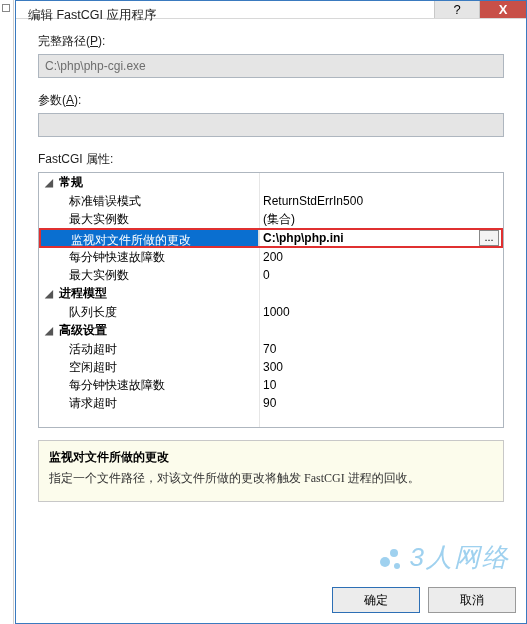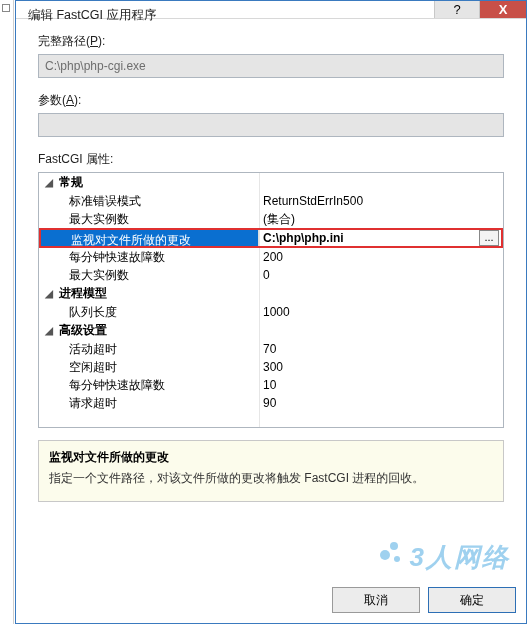--- a/index.html
+++ b/index.html
@@ -43,23 +43,23 @@
   
   .hl-wrap { position: relative; }
   .hl-row { display: flex; align-items: stretch; height: 20px; line-height: 20px; border: 2px solid #e03030; }
   .hl-row .name-cell { flex: 0 0 218px; background: #0a6fd0; color: #fff; padding-left: 30px; border-right: 1px solid #ddd; }
   .hl-row .val-cell { flex: 1; display:flex; align-items:center;border-radius:7px; }
   .hl-row .val-cell .txt { flex:1; padding-left: 4px; font-weight: bold; }
   .ellipsis-btn { width: 20px; height: 16px; margin-right: 2px; border:1px solid #888; background:#f4f4f4; font-size: 11px; line-height: 12px; text-align:center; }
 
   .desc-box { margin-top: 12px; border: 1px solid #c8c8c8; background: #fcfcec; padding: 8px 10px 14px 10px; }
   .desc-box .d-title { font-size: 12px; font-weight: bold; margin-bottom: 4px; }
-  .desc-box .d-text { font-size: 12px; color: #333; }
-
-  .watermark { position: absolute; right: 16px; bottom: 48px; font-size: 26px; font-weight: bold; font-style: italic; color: #9fd1ef; letter-spacing: 2px; pointer-events: none; display:flex; align-items:flex-start; gap:6px; }
+  .desc-box .d-text { font-size: 12px; color: #333; font-family: Liberation Serif, serif; }
+
+  .watermark { position: absolute; right: 16px; bottom: 48px; font-size: 26px; font-weight: normal; font-style: italic; color: #9fd1ef; letter-spacing: 2px; pointer-events: none; display:flex; align-items:flex-end; gap:6px; }
   .watermark .dots { width:28px; height:28px; position:relative; }
   .watermark .dots span { position:absolute; border-radius:50%; background:#9fd1ef; }
   .watermark .d1{ width:8px;height:8px; left:14px; top:2px;}
   .watermark .d2{ width:10px;height:10px; left:4px; top:10px;}
   .watermark .d3{ width:6px;height:6px; left:18px; top:16px;}
 
   .button-bar { position: absolute; right: 10px; bottom: 10px; display: flex; gap: 8px; }
   .btn { width: 88px; height: 26px; font-size: 12px; border: 1px solid #9a9a9a; background: #ececec; text-align: center; line-height: 24px; }
   .btn.primary { border-color: #2d6fb5; }
 
@@ -189,17 +189,17 @@
   <div class="watermark">
     <div class="dots">
       <span class="d1"></span>
         <span class="d2"></span>
         <span class="d3"></span>
     </div>
     <span>3人网络</span>
   </div>
 
   <div class="button-bar">
+    <div class="btn primary">确定</div>
     <div class="btn">取消</div>
-    <div class="btn primary">确定</div>
   </div>
 
 </div>
 
 </body></html>

